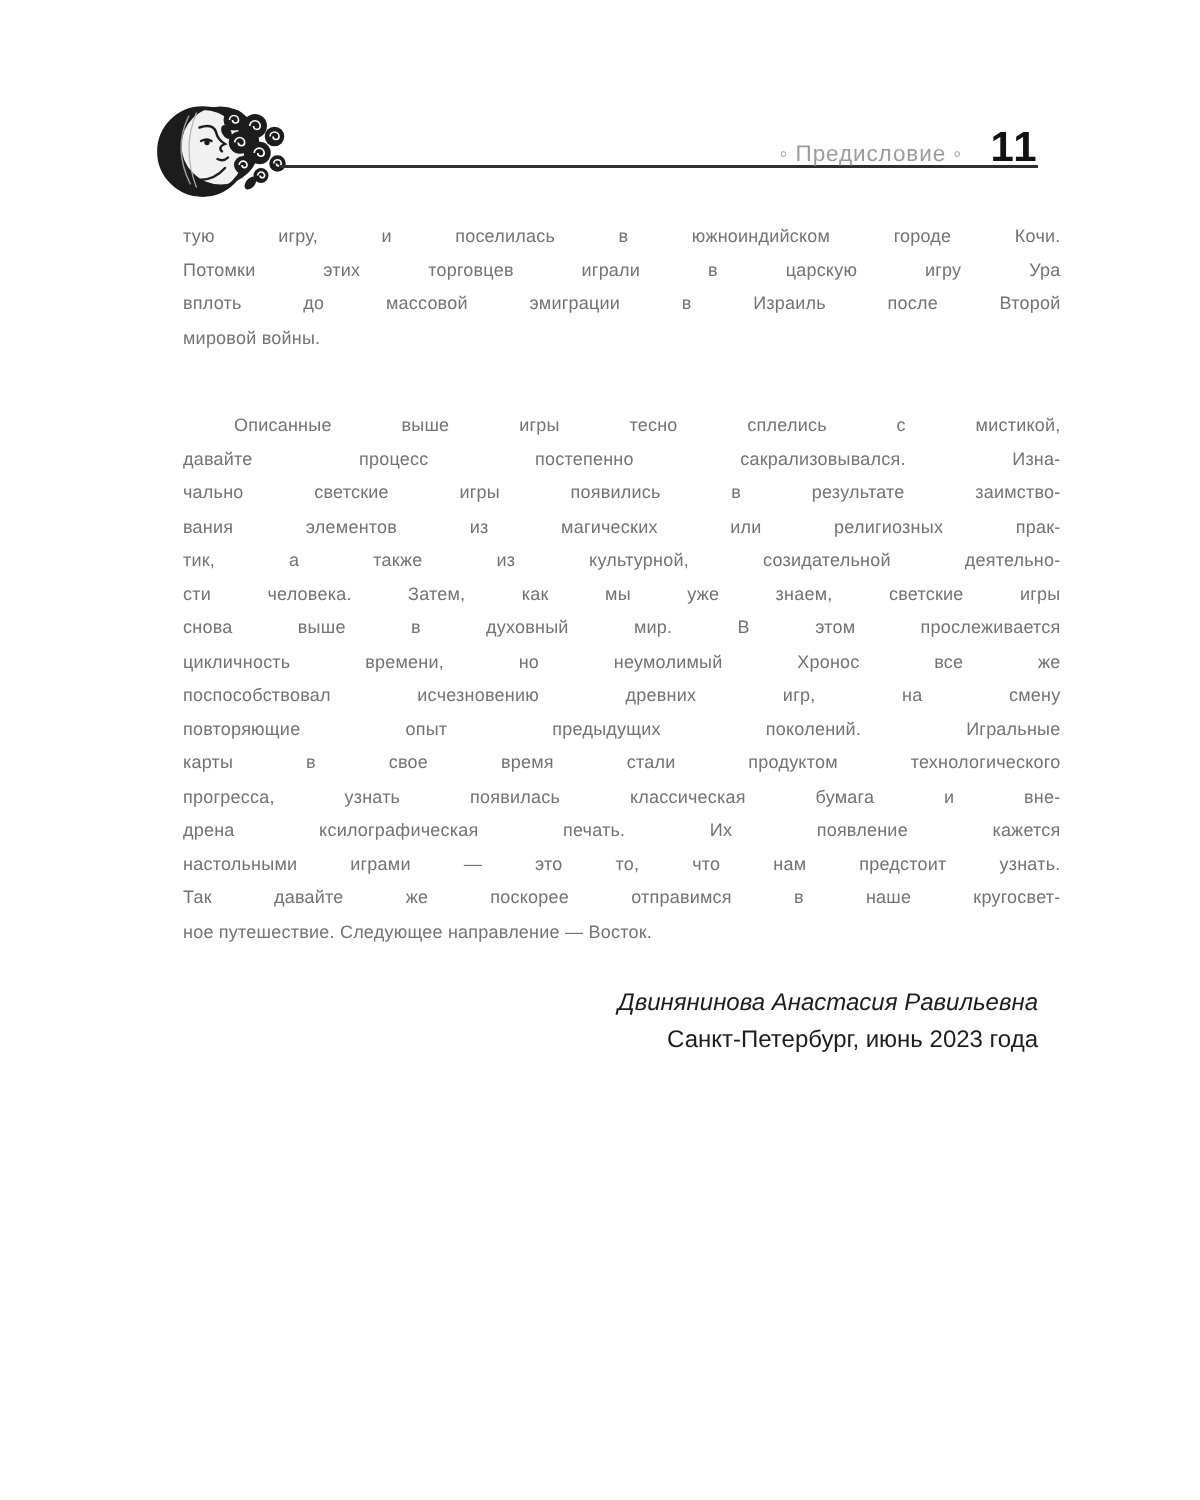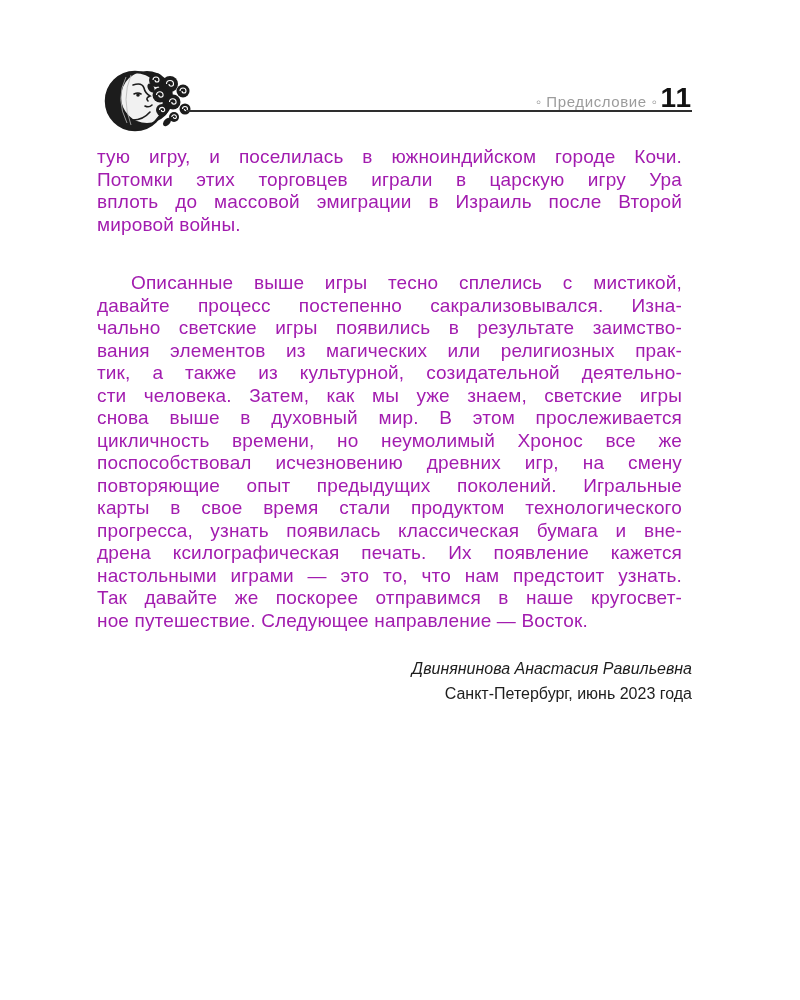--- a/index.html
+++ b/index.html
@@ -18,44 +18,44 @@
     position: absolute; left: 104px; top: 64px;
     width: 88px; height: 70px;
   }
   .header-rule {
     position: absolute; left: 186px; top: 110px;
     width: 506px; height: 2px;
     background: #2e2e2e;
   }
   .header-row {
     position: absolute; top: 82px; right: 108px;
-    display: flex; align-items: baseline; gap: 3px;
+    display: flex; align-items: baseline; gap: 19px;
     white-space: nowrap;
     text-align: center;
   }
   .running-head {
     font-size: 15px;
     color: #9c9c9c;
     letter-spacing: 0.6px;
   }
   .page-number {
     font-size: 28px;
     font-weight: bold;
     color: #121212;
     letter-spacing: 1px;
   }
 
   
   .text-block {
-    position: absolute; left: 97px; top: 146px;
+    position: absolute; left: 122px; top: 146px;
     width: 585px;
-    font-size: 19px;
+    font-size: 12px;
     line-height: 22.5px;
     letter-spacing: 0.15px;
-    color: #a21caf;
+    color: #737373;
   }
   .jline {
     text-align: justify;
     text-align-last: justify;
   }
   .jline.last { text-align-last: left; }
   .jline.indent { text-indent: 34px; margin-top: 36px; }
 
   
   .signature {

